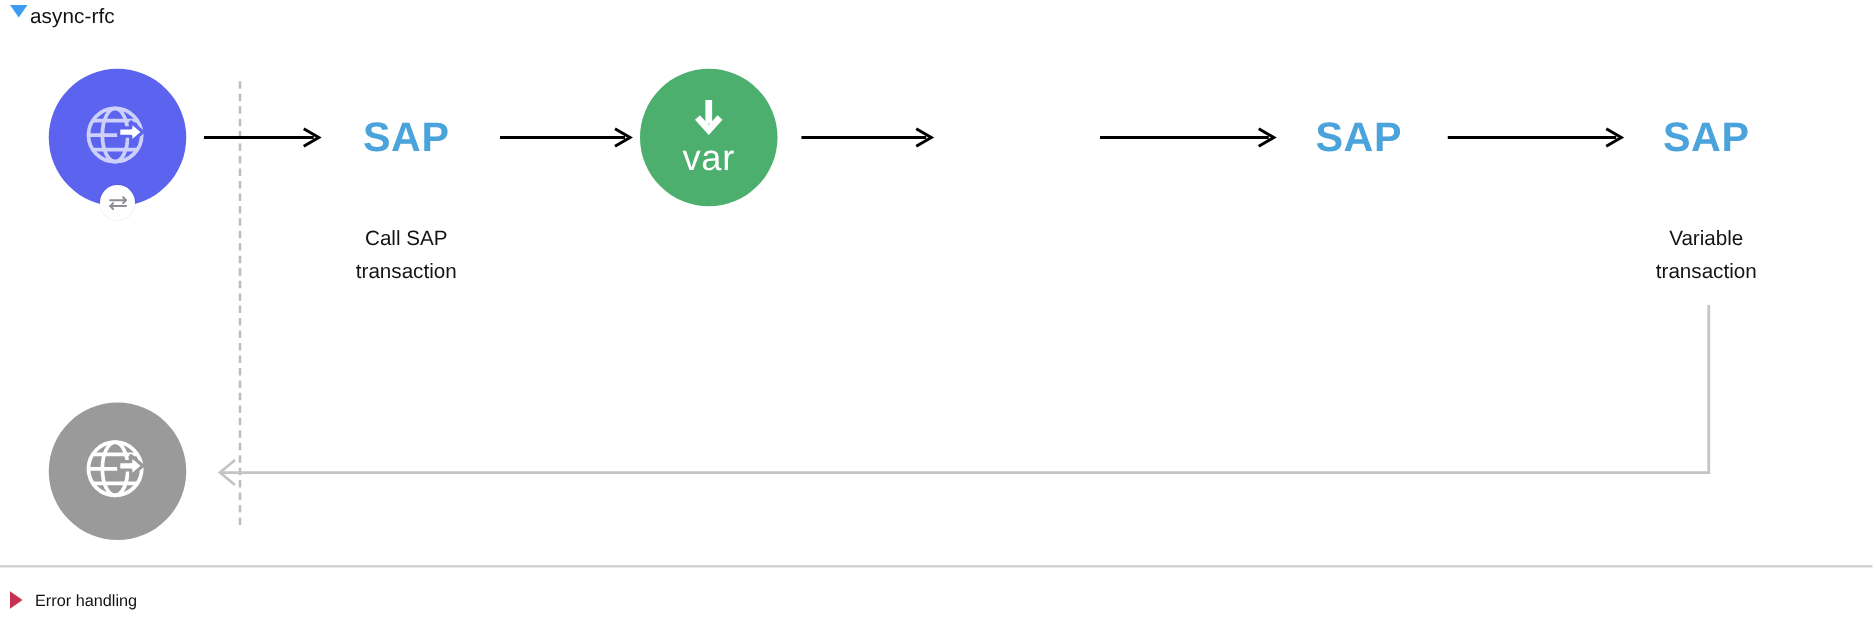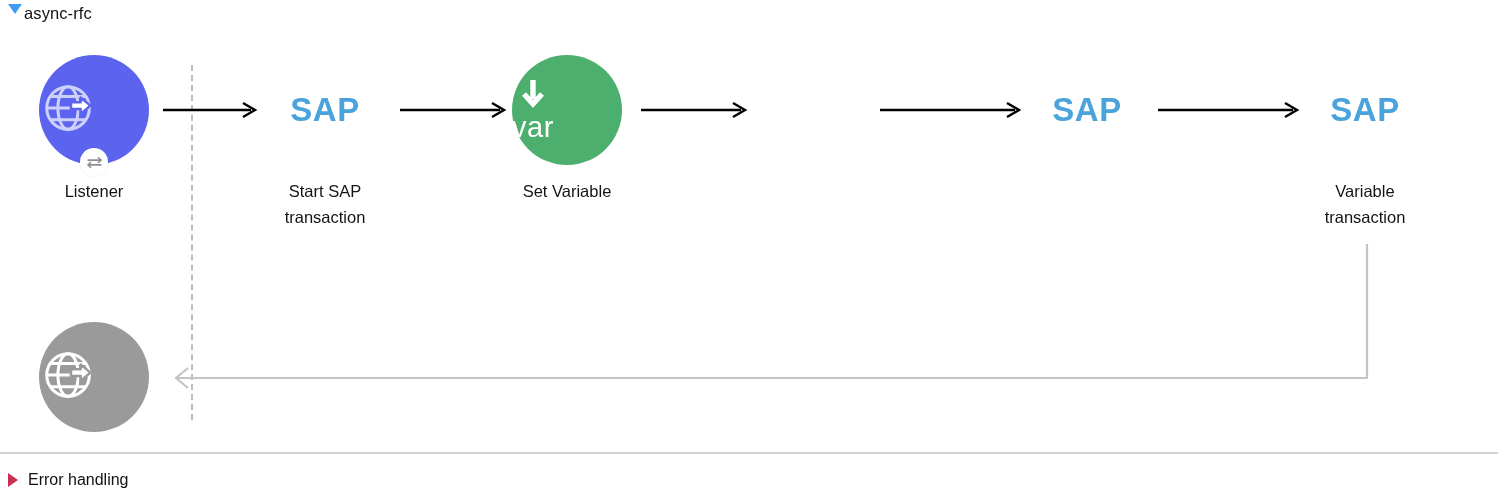--- a/index.html
+++ b/index.html
@@ -71,20 +71,21 @@
     align-items: center;
     justify-content: center;
     position: relative;
   }
   .circle {
     width: 110px;
     height: 110px;
     border-radius: 50%;
     display: flex;
     align-items: center;
+    justify-content: center;
     position: relative;
   }
   .circle.indigo { background: #5b63ef; }
   .circle.green  { background: #4caf6e; }
   .circle.gray   { background: #9a9a9a; }
 
   .node-label {
     margin-top: 14px;
     font-size: 16.5px;
     line-height: 1.55;
@@ -167,21 +168,21 @@
     height: 24px;
   }
   .tri-right {
     width: 0;
     height: 0;
     border-top: 7px solid transparent;
     border-bottom: 7px solid transparent;
     border-left: 10px solid #c83252;
   }
   .error-label {
-    font-size: 16px;
+    font-size: 13px;
     color: #111;
   }
 </style>
 </head>
 <body>
 
 <div class="flow-header">
   <span class="tri-down"></span>
   <span class="flow-header-label">async-rfc</span>
 </div>
@@ -238,43 +239,41 @@
             <g fill="none" stroke="#8d8d93" stroke-width="2" stroke-linecap="round" stroke-linejoin="round">
               <path d="M4 9 H20"></path>
               <polyline points="17,6 20,9 17,12"></polyline>
               <path d="M20 15 H4"></path>
               <polyline points="7,12 4,15 7,18"></polyline>
             </g>
           </svg>
         </span>
       </div>
     </div>
-    <div class="node-label">Listener</div>
   </div>
 
   <div class="node" style="left:240px; top:23px;">
     <div class="node-icon-wrap">
       <div class="sap-word">SAP</div>
     </div>
-    <div class="node-label">Start SAP
+    <div class="node-label">Call SAP
 transaction</div>
   </div>
 
   <div class="node" style="left:482px; top:23px;">
     <div class="node-icon-wrap">
       <div class="circle green">
         <div class="var-inner">
           <svg width="30" height="34" viewBox="0 0 30 34">
             <path d="M15 2 v19 M6 16 l9 10 9 -10" fill="none" stroke="#ffffff" stroke-width="5.4" stroke-linecap="butt" stroke-linejoin="miter"></path>
           </svg>
           <span class="var-text">var</span>
         </div>
       </div>
     </div>
-    <div class="node-label">Set Variable</div>
   </div>
 
 
   <div class="node" style="left:1002px; top:23px;">
     <div class="node-icon-wrap">
       <div class="sap-word">SAP</div>
     </div>
   </div>
 
   <div class="node" style="left:1280px; top:23px;">

